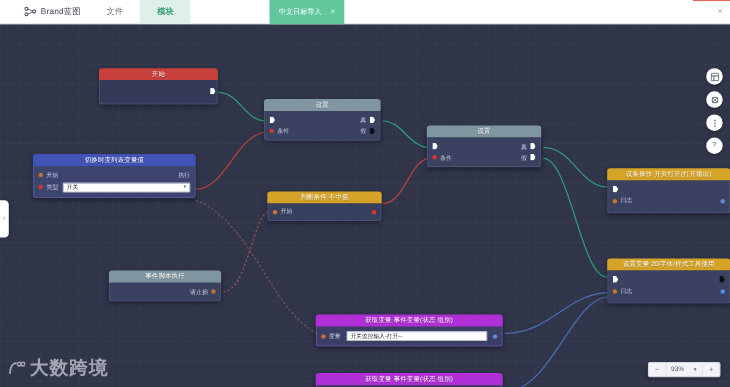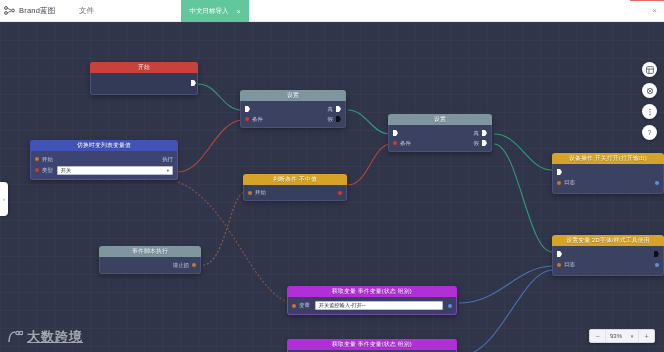--- a/index.html
+++ b/index.html
@@ -9,21 +9,21 @@
     background: #2e3242;
   }
   #app { position: relative; width: 664px; height: 352px; overflow: hidden; background:#2e3242; }
 
   
   .header {
     position: absolute; left:0; top:0; width:664px; height:22px;
     background:#ffffff; border-bottom:1px solid #e6e8ec;
     display:flex; align-items:stretch; z-index:40;
   }
-  .brand { display:flex; align-items:center; gap:4px; padding:0 8px 0 4px; }
+  .brand { display:flex; align-items:center; gap:4px; padding:0 8px 0 22px; }
   .brand-icon { width:11px; height:9px; position:relative; flex:0 0 auto; }
   .brand-icon svg { display:block; }
   .brand-text { font-size:7.5px; color:#3d4150; letter-spacing:.2px; white-space:nowrap; }
   .menu { display:flex; align-items:stretch; }
   .menu-item {
     display:flex; align-items:center; justify-content:center;
     min-width:46px; padding:0 9px; font-size:7.5px; color:#6b7080; cursor:default;
   }
   .menu-item.active { background:#dff0e8; color:#2f9d6e; font-weight:bold; }
   .tabs { display:flex; align-items:stretch; margin-left:72px; }
@@ -140,21 +140,21 @@
     box-shadow:1px 0 3px rgba(0,0,0,.3);
   }
   .lhandle span { font-size:6px; color:#7a8090; }
 
   
   .watermark {
     position:absolute; left:7px; bottom:6px; display:flex; align-items:center; gap:4px;
     z-index:20; opacity:.62; pointer-events:none;
   }
   .wm-mark { width:16px; height:14px; position:relative; }
-  .wm-text { font-size:13px; color:#e9ecf3; letter-spacing:1px; font-weight:bold;text-decoration:underline; }
+  .wm-text { font-size:17px; color:#e9ecf3; letter-spacing:1px; font-weight:bold; }
 </style>
 </head>
 <body>
 
 <div id="app">
 
   <div class="header">
     <div class="brand">
       <span class="brand-icon">
         <svg width="11" height="9" viewBox="0 0 11 9">
@@ -162,20 +162,21 @@
           <circle cx="2" cy="7" r="1.4" fill="none" stroke="#4b5160" stroke-width="1"></circle>
           <circle cx="9" cy="4.5" r="1.4" fill="none" stroke="#4b5160" stroke-width="1"></circle>
           <path d="M3.4 2.3 L7.6 4.2 M3.4 6.7 L7.6 4.8" stroke="#4b5160" stroke-width=".8" fill="none"></path>
         </svg>
       </span>
       <span class="brand-text">Brand蓝图</span>
     </div>
 
     <div class="menu">
       <div class="menu-item">文件</div>
+      <div class="menu-item active">模块</div>
     </div>
 
     <div class="tabs">
       <div class="tab">
         <span>中文日标导入</span>
         <span class="tab-close">×</span>
       </div>
     </div>
 
     <div class="header-spacer"></div>

